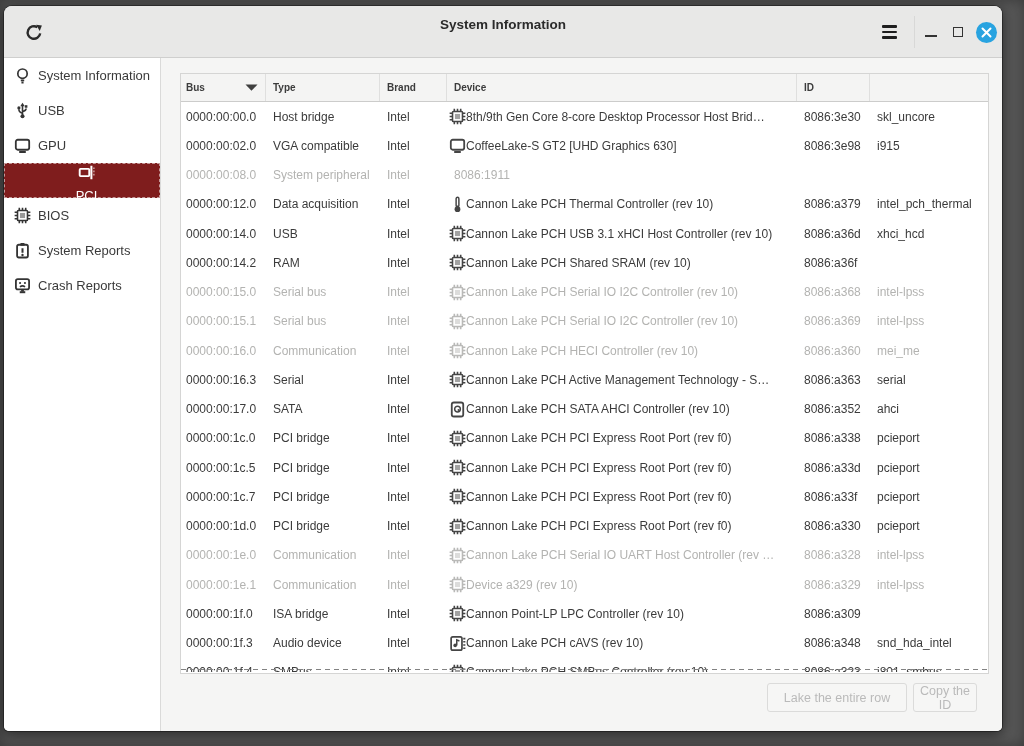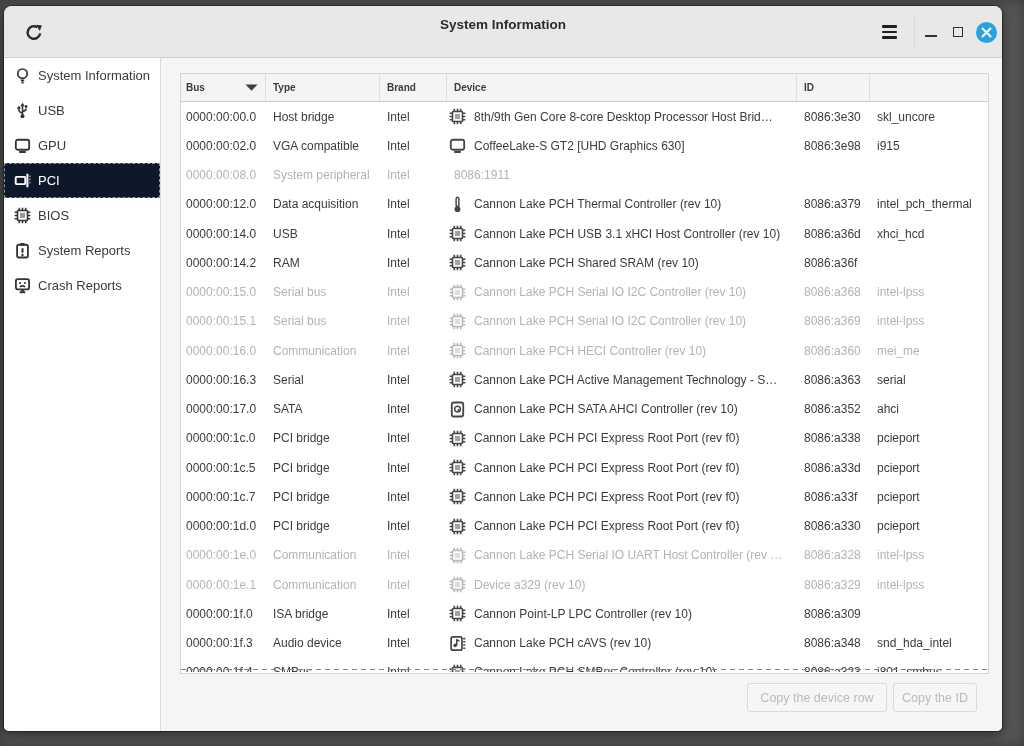--- a/index.html
+++ b/index.html
@@ -74,23 +74,24 @@
   }
   .sidebar-item {
     height:35px;
     display:flex; align-items:center;
     padding-left:9px; gap:7px;
     font-size:13px; color:#3a3a3a;
     border:1px solid transparent;
   }
   .sidebar-item .s-icon { width:17px; height:17px; flex:0 0 17px; color:#343434; }
   .sidebar-item.selected {
-    background:#0f172a;
+    background:#7f1d1d;
     color:#ffffff;
     border:1px dashed rgba(255,255,255,0.55);
+    flex-direction:column;
   }
   .sidebar-item.selected .s-icon { color:#ffffff; }
 
   .main { flex:1; position:relative; background:#f5f5f4; }
 
   
   .table {
     position:absolute; left:19px; top:15px;
     width:809px; height:601px;
     background:#ffffff;
@@ -106,21 +107,21 @@
   .th:last-child { border-right:none;margin-top:33px; }
   .th .sort-arrow { margin-left:auto; color:#3f3f3f; }
   .tbody { height:570px; overflow:hidden; position:relative; }
   .tr { display:flex; height:29.25px; align-items:center; font-size:12px; color:#3b3b3b; }
   .tr.dim { color:#b3b3b1; }
   .tr.dim .d-icon { color:#b9b9b7; }
   .td {
     padding:0 7px; white-space:nowrap; overflow:hidden;
     flex:0 0 auto; height:100%; display:flex; align-items:center;
   }
-  .td.c-device { padding-left:2px; gap:8px; }
+  .td.c-device { padding-left:2px; gap:0; }
   .d-icon { width:17px; height:17px; flex:0 0 17px; color:#454545; position:relative; top:0px; }
   .c-bus    { width:85px; padding-left:5px; }
   .c-type   { width:114px; }
   .c-brand  { width:67px; }
   .c-device { width:350px; }
   .c-id     { width:73px; }
   .c-driver { width:118px; }
   .undershoot {
     position:absolute; left:0; right:0; bottom:2px; height:1px;
     background:repeating-linear-gradient(90deg,#828282 0 5px,transparent 5px 9px);
@@ -134,21 +135,21 @@
   .btn {
     height:29px;
     background:#f6f6f5;
     border:1px solid #dbdbda;
     border-radius:3px;
     color:#bababa; font-size:12.5px;
     display:flex; align-items:center; justify-content:center;
     font-family:"Liberation Sans", sans-serif;
   }
   .btn.copy-row { width:140px; }
-  .btn.copy-id  { width:84px; }
+  .btn.copy-id  { width:64px; }
   svg { overflow:visible; }
 </style>
 </head>
 <body>
 
 <svg width="0" height="0" style="position:absolute" aria-hidden="true">
   <defs>
     <symbol id="sym-chip" viewBox="0 0 16 16">
       <g stroke="currentColor" stroke-width="1.5" fill="none">
         <path d="M5 0.6 V3 M8 0.6 V3 M11 0.6 V3 M5 13 V15.4 M8 13 V15.4 M11 13 V15.4 M0.6 5 H3 M0.6 8 H3 M0.6 11 H3 M13 5 H15.4 M13 8 H15.4 M13 11 H15.4"></path>
@@ -604,19 +605,19 @@
                 </svg>
       <span class="d-label">Cannon Lake PCH SMBus Controller (rev 10)</span>
     </div>
     <div class="td c-id">8086:a323</div>
     <div class="td c-driver">i801_smbus</div>
   </div>
 <div class="undershoot"></div>
         </div>
       </div>
       <div class="footer-btns">
-        <button class="btn copy-row">Copy the device row</button>
+        <button class="btn copy-row">Lake the entire row</button>
         <button class="btn copy-id">Copy the ID</button>
       </div>
     </div>
   </div>
 
 </div>
 
 </body></html>

